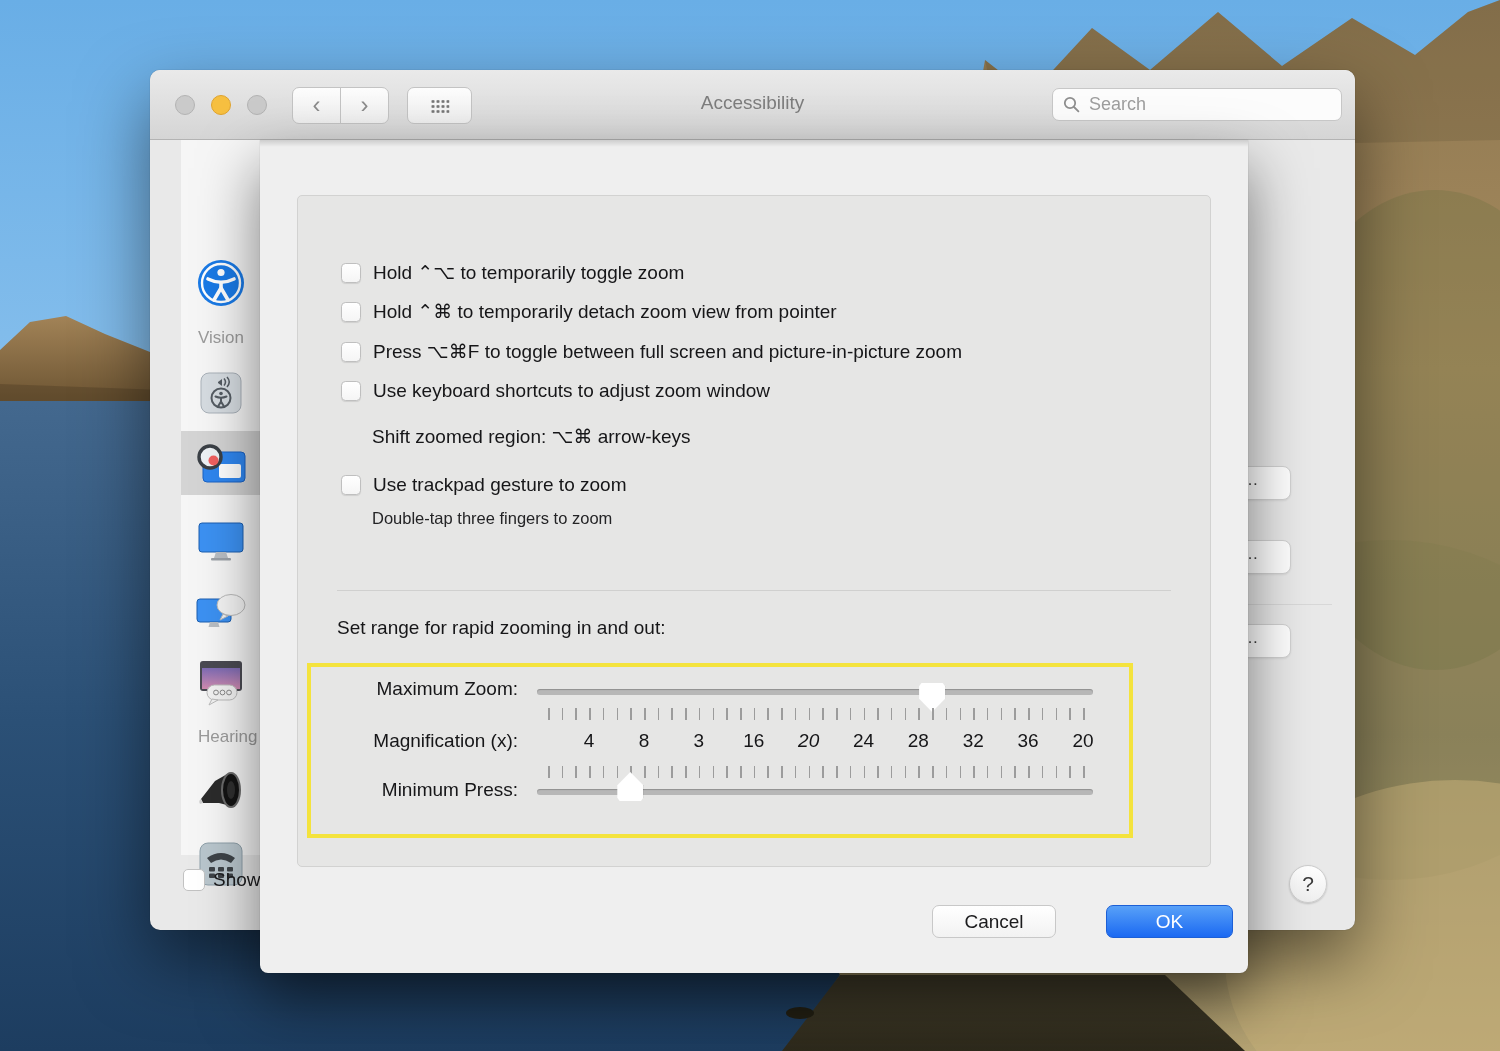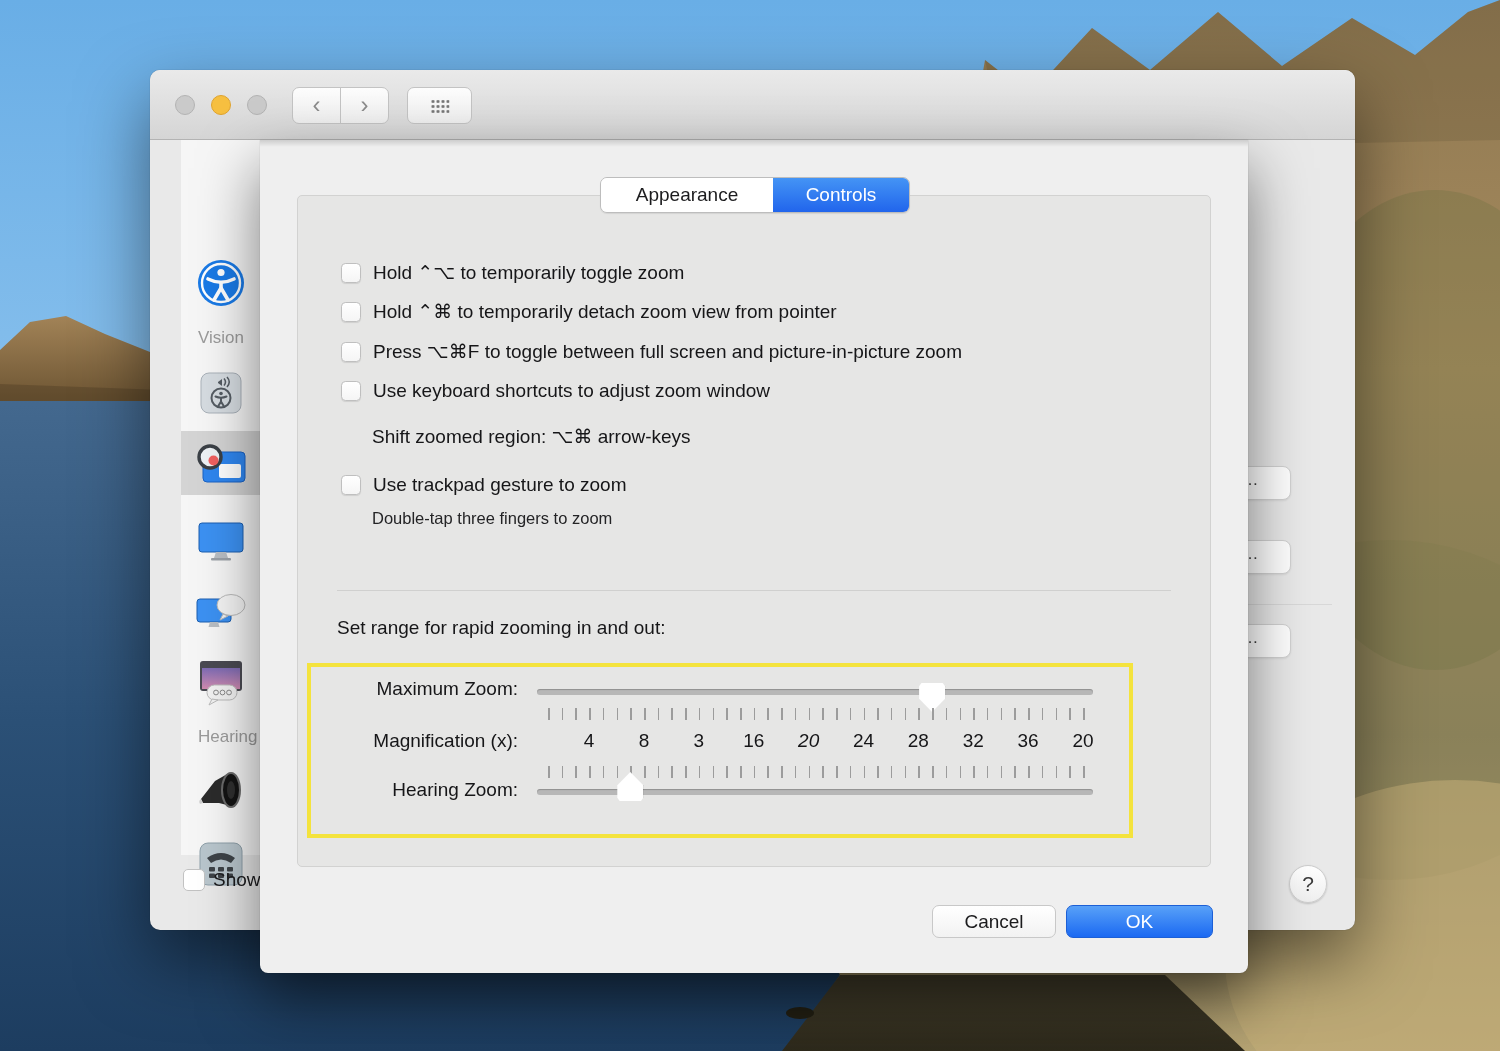--- a/index.html
+++ b/index.html
@@ -89,21 +89,21 @@
   .thumb.up{clip-path:polygon(50% 0,100% 46%,100% 89%,91% 100%,9% 100%,0 89%,0 46%);}
   .tick-row{position:absolute;left:288px;width:535px;height:12px;}
   .tick-row i{position:absolute;top:0;width:1.5px;height:12px;background:#9c9c9c;}
   .scale-row{position:absolute;left:288px;width:535px;height:24px;}
   .scale-row b{position:absolute;transform:translateX(-50%);font-weight:normal;font-size:19px;color:#161618;}
 
   .btn{position:absolute;height:33px;border-radius:7px;box-sizing:border-box;text-align:center;
     font-size:19px;line-height:31px;}
   .btn.cancel{left:672px;top:765px;width:124px;background:linear-gradient(#ffffff,#f2f2f2);
     border:1px solid #c8c8c8;color:#1b1b1d;}
-  .btn.ok{left:806px;top:765px;width:147px;background:linear-gradient(#58a1f8,#1b69f2);
+  .btn.ok{left:846px;top:765px;width:127px;background:linear-gradient(#58a1f8,#1b69f2);
     border:1px solid #1c5fd6;color:#fff;}
 </style>
 </head>
 <body>
 
 <div class="stage">
 
   <svg class="wallpaper" viewBox="0 0 1500 1051" preserveAspectRatio="none">
     <defs>
       <linearGradient id="sky" x1="0" y1="0" x2="0" y2="1">
@@ -149,20 +149,28 @@
       <span class="tl close"></span>
       <span class="tl min"></span>
       <span class="tl zoomb"></span>
       <div class="navgroup">
         <div class="navbtn back">‹</div>
         <div class="navbtn fwd">›</div>
       </div>
       <div class="gridbtn">
         <span class="griddots"></span>
       </div>
+      <div class="wintitle">Accessibility</div>
+      <div class="search">
+        <svg width="17" height="17" viewBox="0 0 17 17">
+          <circle cx="7" cy="7" r="5.2" fill="none" stroke="#8f8f8f" stroke-width="1.8"></circle>
+          <line x1="11" y1="11" x2="15.4" y2="15.4" stroke="#8f8f8f" stroke-width="1.8" stroke-linecap="round"></line>
+        </svg>
+        <input placeholder="Search" style="">
+      </div>
     </div>
 
     <div class="sidebar">
       <div class="sel-band"></div>
 
       <svg class="s-icon" style="top:119px" width="48" height="48" viewBox="0 0 48 48">
         <circle cx="24" cy="24" r="23" fill="#1a7ae6"></circle>
         <circle cx="24" cy="24" r="19" fill="none" stroke="#fff" stroke-width="2.4"></circle>
         <circle cx="24" cy="13.5" r="3.6" fill="#fff"></circle>
         <path d="M11,20 Q24,26.5 37,20" fill="none" stroke="#fff" stroke-width="3.6" stroke-linecap="round"></path>
@@ -248,24 +256,20 @@
     <div class="more-btn" style="top:396px">…</div>
     <div class="more-btn" style="top:470px">…</div>
     <div class="right-sep"></div>
     <div class="more-btn" style="top:554px">…</div>
     <div class="help-btn">?</div>
   </div>
 
   <div class="sheet">
     <div class="pane"></div>
 
-    <div class="tabs">
-      <div class="tab appearance">Appearance</div>
-      <div class="tab controls">Controls</div>
-    </div>
 
     <div class="cb-row" style="top:121px">
       <span class="cbox"></span>
       <span class="cb-label">Hold ⌃⌥ to temporarily toggle zoom</span>
     </div>
     <div class="cb-row" style="top:160px">
       <span class="cbox"></span>
       <span class="cb-label">Hold ⌃⌘ to temporarily detach zoom view from pointer</span>
     </div>
     <div class="cb-row" style="top:200px">
@@ -388,21 +392,21 @@
         <i style="left: 82.0513%;"></i>
         <i style="left: 84.6154%;"></i>
         <i style="left: 87.1795%;"></i>
         <i style="left: 89.7436%;"></i>
         <i style="left: 92.3077%;"></i>
         <i style="left: 94.8718%;"></i>
         <i style="left: 97.4359%;"></i>
         <i style="left: 100%;"></i>
       </div>
 
-    <div class="sl-label" style="top:639px">Hearing Zoom:</div>
+    <div class="sl-label" style="top:639px">Minimum Press:</div>
     <div class="track" style="top:649px"></div>
     <div class="thumb-rail" style="top:632px">
       <div class="thumb up" id="min-thumb" style="left: 15.3846%;"></div>
     </div>
 
     <div class="btn cancel">Cancel</div>
     <div class="btn ok">OK</div>
   </div>
 
 </div>

